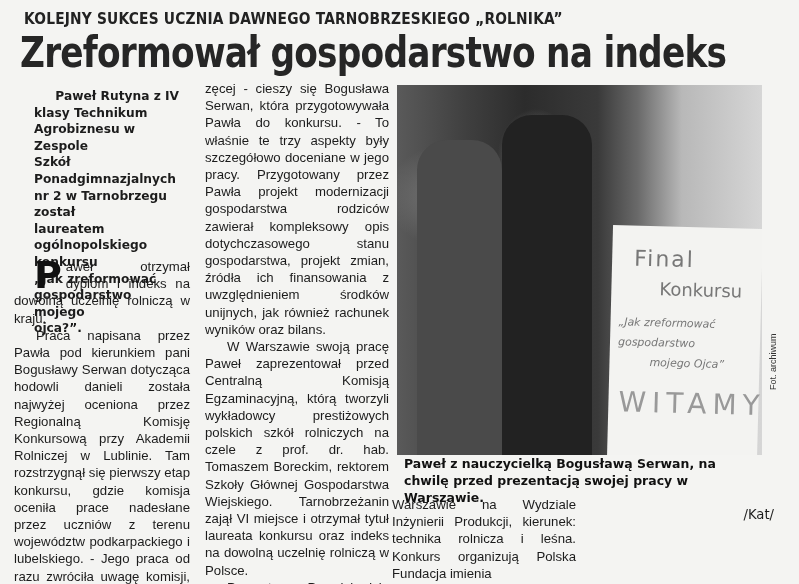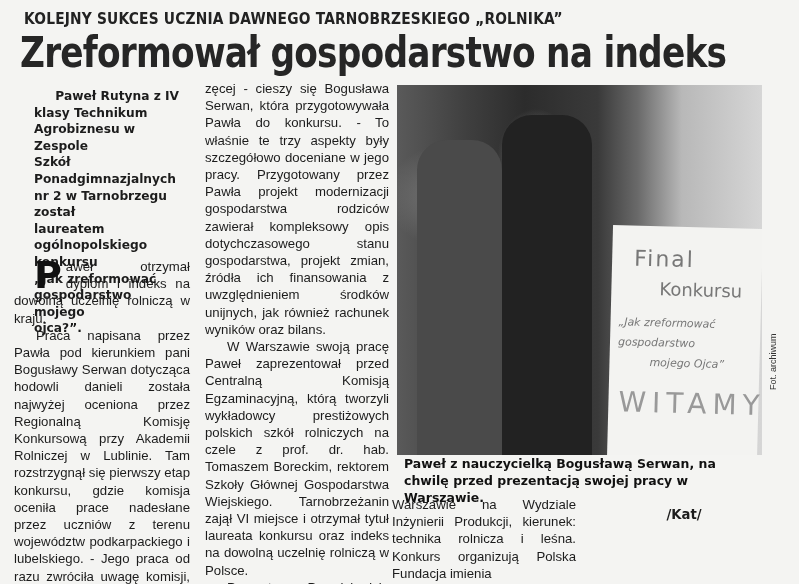--- a/index.html
+++ b/index.html
@@ -76,21 +76,21 @@
     transform:rotate(-90deg); transform-origin:left top;
     white-space:nowrap;
   }
   .caption {
     position:absolute; left:404px; top:455px; width:370px;
     font-family:"DejaVu Sans", sans-serif; font-weight:bold;
     font-size:13px; line-height:17px; color:#111;
     transform:scaleX(0.96); transform-origin:left top;
   }
   .signature {
-    text-align:center; font-weight:bold; font-family:"DejaVu Sans", sans-serif;
+    text-align:right; font-weight:normal; font-family:"DejaVu Sans", sans-serif;
     margin-top:10px; padding-right:4px;
   }
 </style>
 </head>
 <body>
 
 <div class="kicker">KOLEJNY SUKCES UCZNIA DAWNEGO TARNOBRZESKIEGO „ROLNIKA”</div>
 <div class="headline">Zreformował gospodarstwo na indeks</div>
 
 <div class="col lead">

